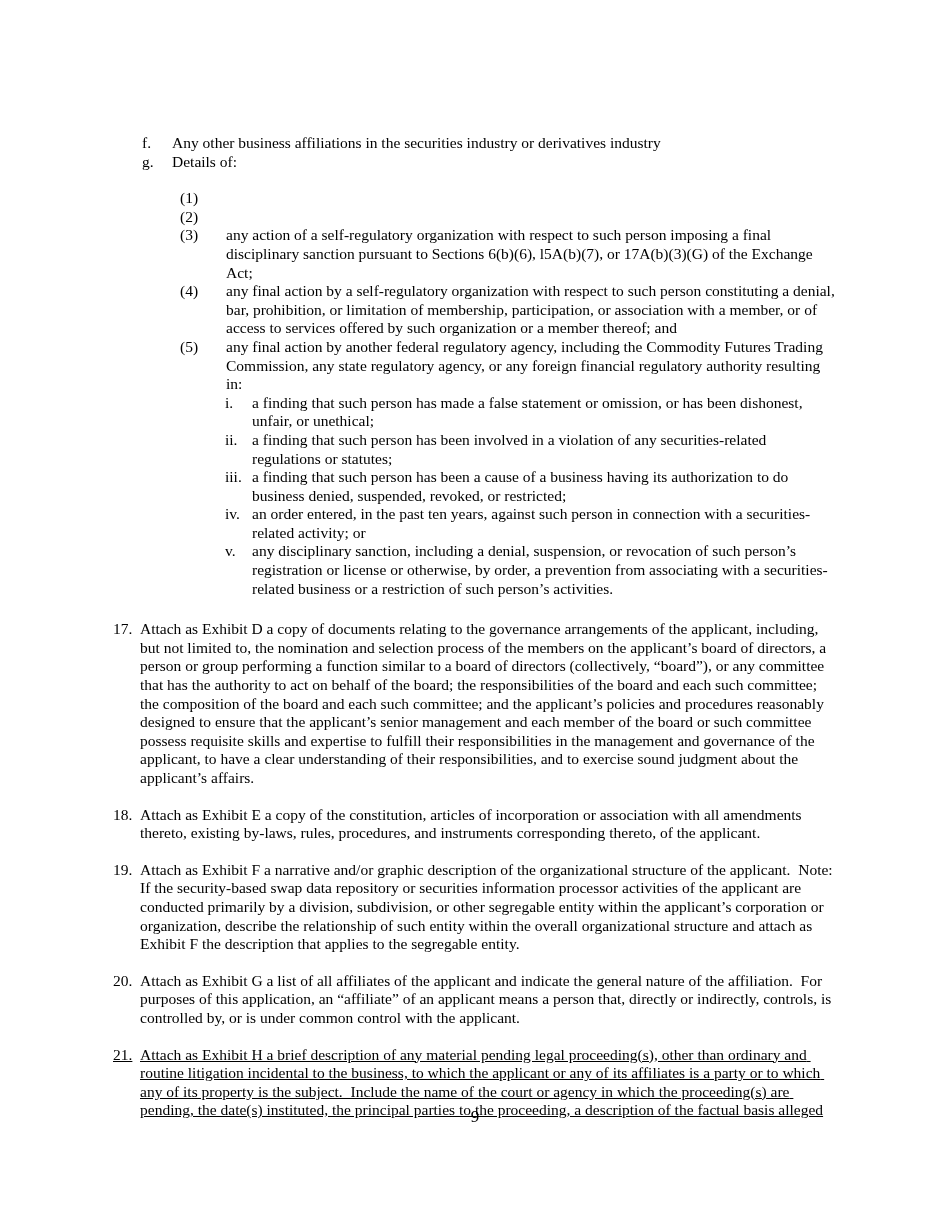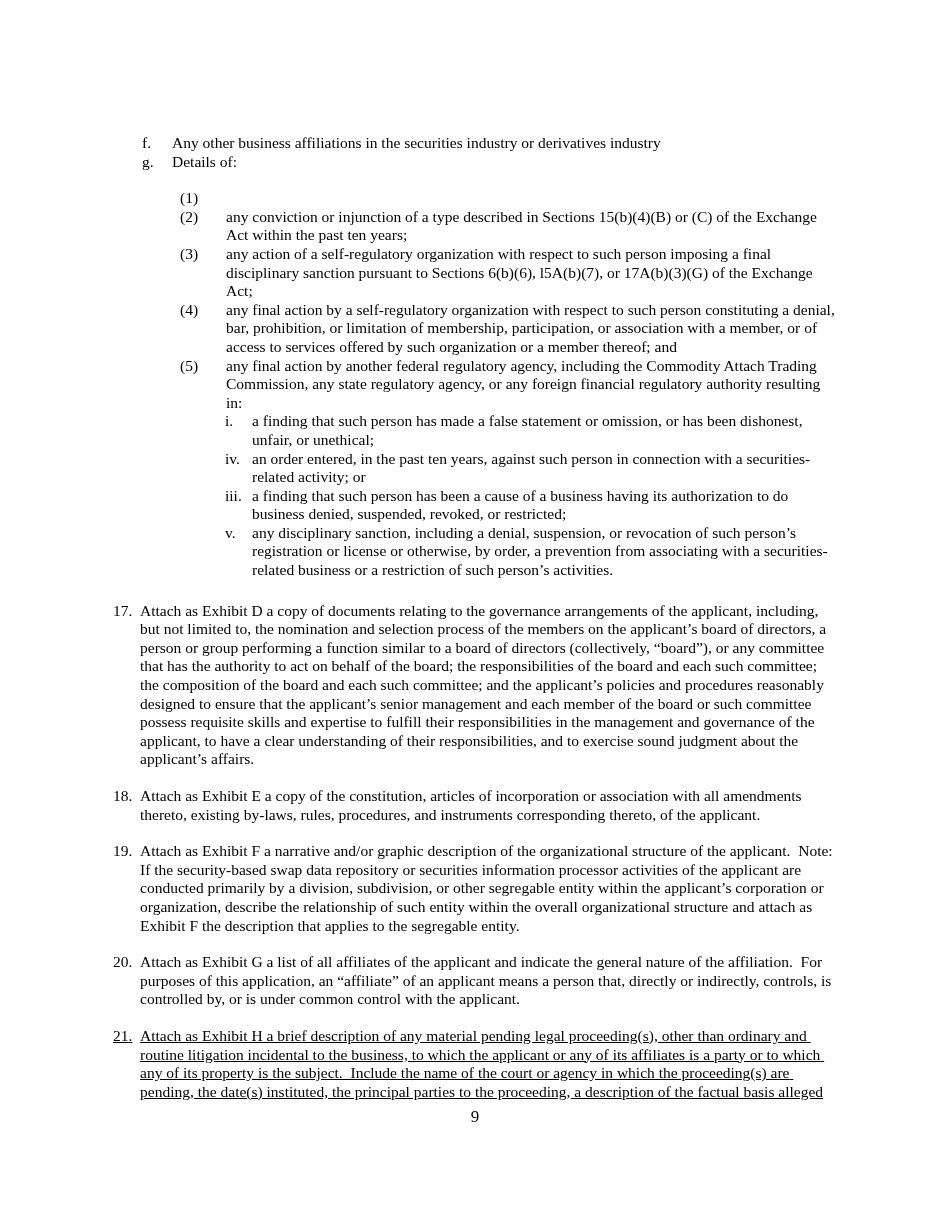--- a/index.html
+++ b/index.html
@@ -65,48 +65,51 @@
         <span class="text">Details of:</span>
       </div>
     </div>
 
     <div class="paren-group">
       <div class="li paren">
         <span class="marker">(1)</span>
       </div>
       <div class="li paren">
         <span class="marker">(2)</span>
-        <span class="text">any conviction or injunction of a type described in Sections 15(b)(4)(B) or (C) of the Exchange Act within the past ten years;</span>
       </div>
       <div class="li paren">
         <span class="marker">(3)</span>
         <span class="text">any action of a self-regulatory organization with respect to such person imposing a final disciplinary sanction pursuant to Sections 6(b)(6), l5A(b)(7), or 17A(b)(3)(G) of the Exchange Act;</span>
       </div>
       <div class="li paren">
         <span class="marker">(4)</span>
         <span class="text">any final action by a self-regulatory organization with respect to such person constituting a denial, bar, prohibition, or limitation of membership, participation, or association with a member, or of access to services offered by such organization or a member thereof; and</span>
       </div>
       <div class="li paren">
         <span class="marker">(5)</span>
-        <span class="text">any final action by another federal regulatory agency, including the Commodity Attach Trading Commission, any state regulatory agency, or any foreign financial regulatory authority resulting in:</span>
+        <span class="text">any final action by another federal regulatory agency, including the Commodity Futures Trading Commission, any state regulatory agency, or any foreign financial regulatory authority resulting in:</span>
       </div>
     </div>
 
     <div class="roman-group">
       <div class="li roman">
         <span class="marker">i.</span>
         <span class="text">a finding that such person has made a false statement or omission, or has been dishonest, unfair, or unethical;</span>
       </div>
       <div class="li roman">
-        <span class="marker">iv.</span>
-        <span class="text">an order entered, in the past ten years, against such person in connection with a securities-related activity; or</span>
+        <span class="marker">ii.</span>
+        <span class="text">a finding that such person has been involved in a violation of any securities-related regulations or statutes;</span>
       </div>
       <div class="li roman">
         <span class="marker">iii.</span>
         <span class="text">a finding that such person has been a cause of a business having its authorization to do business denied, suspended, revoked, or restricted;</span>
+      </div>
+      <div class="li roman">
+        <span class="marker">iv.</span>
+        <span class="text">an order entered, in the past ten years, against such person in connection with a securities-related activity; or</span>
       </div>
       <div class="li roman">
         <span class="marker">v.</span>
         <span class="text">any disciplinary sanction, including a denial, suspension, or revocation of such person’s registration or license or otherwise, by order, a prevention from associating with a securities-related business or a restriction of such person’s activities.</span>
       </div>
     </div>
 
     <div class="main">
       <div class="li">
         <span class="marker">17.</span>

